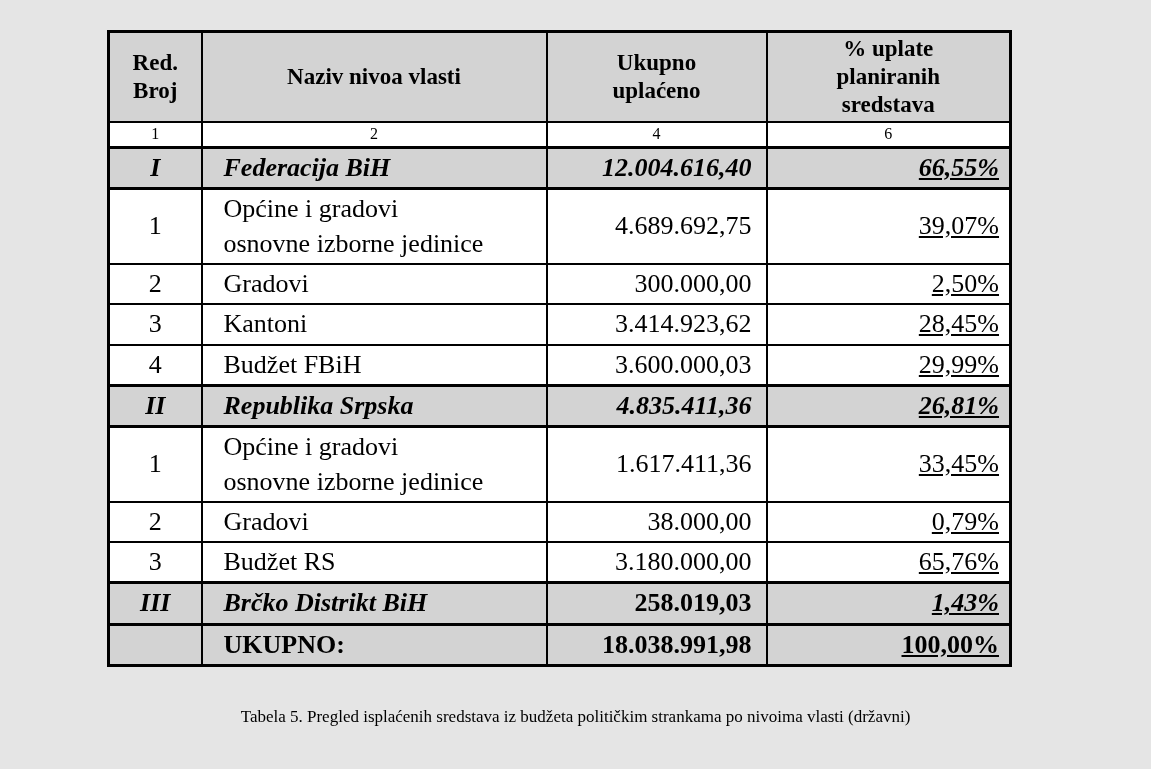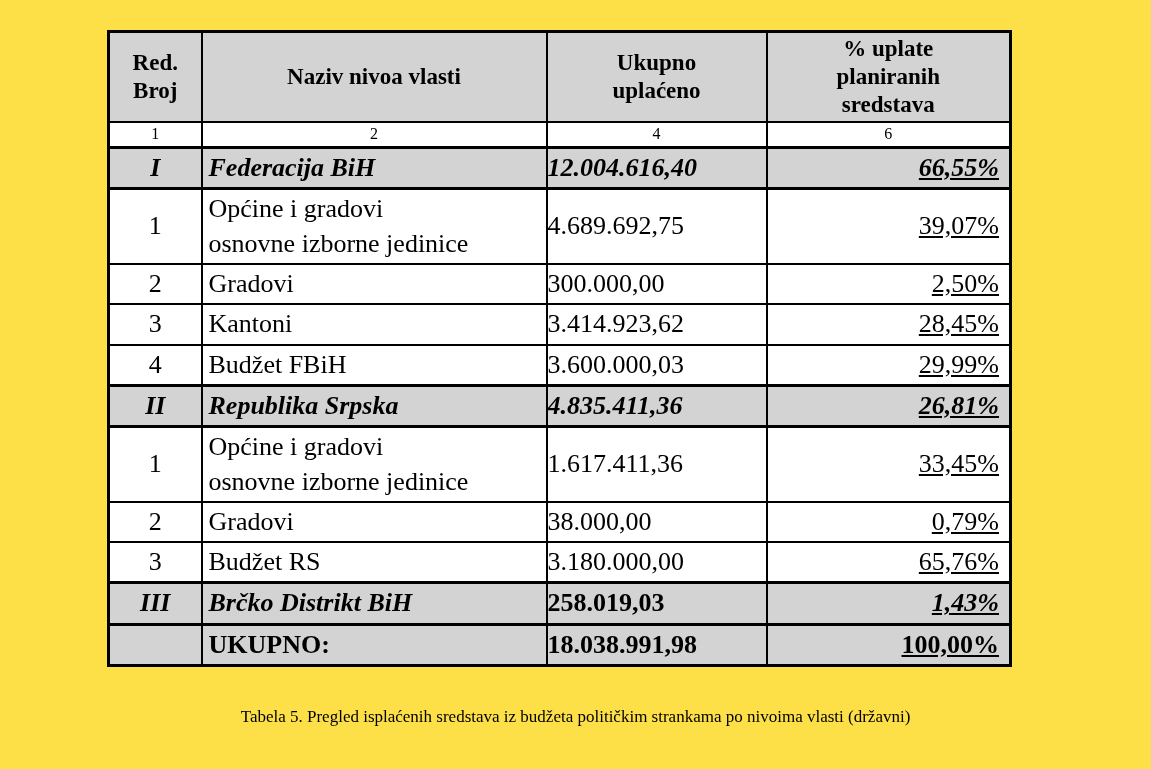--- a/index.html
+++ b/index.html
@@ -5,21 +5,21 @@
   * { margin: 0; padding: 0; box-sizing: border-box; }
   html, body { background: #ffffff; }
   body {
     font-family: "Liberation Serif", "DejaVu Serif", serif;
     color: #000;
   }
   .page {
     position: relative;
     width: 1151px;
     height: 769px;
-    background: #fde047;
+    background: #e5e5e5;
     overflow: hidden;
   }
   table.funds-table {
     position: absolute;
     left: 107px;
     top: 30px;
     width: 902px;
     border-collapse: collapse;
     table-layout: fixed;
     border: 3px solid #000;
@@ -49,22 +49,22 @@
     padding: 2px 0;
     border-bottom-width: 3px;
   }
   tbody td {
     font-size: 26px;
     line-height: 1.32;
     padding-top: 2px;
     padding-bottom: 2px;
   }
   td.col-num   { text-align: center; }
-  td.col-name  { text-align: left;  padding-left: 6px; margin-top: 24px; }
-  td.col-amount{ text-align: left; padding-right: 14px; }
+  td.col-name  { text-align: left;  padding-left: 21px; margin-top: 24px; }
+  td.col-amount{ text-align: right; padding-right: 14px; }
   td.col-percent{ text-align: right; padding-right: 10px; text-decoration: underline; }
   tr.normal td { height: 38px; background: #ffffff; font-weight: normal; }
   tr.section-italic td,
   tr.section-mixed td,
   tr.total td {
     background: var(--shaded, #d3d3d3);
     font-weight: bold;
     height: 40px;
     border-top-width: 3px;
     border-bottom-width: 3px;

